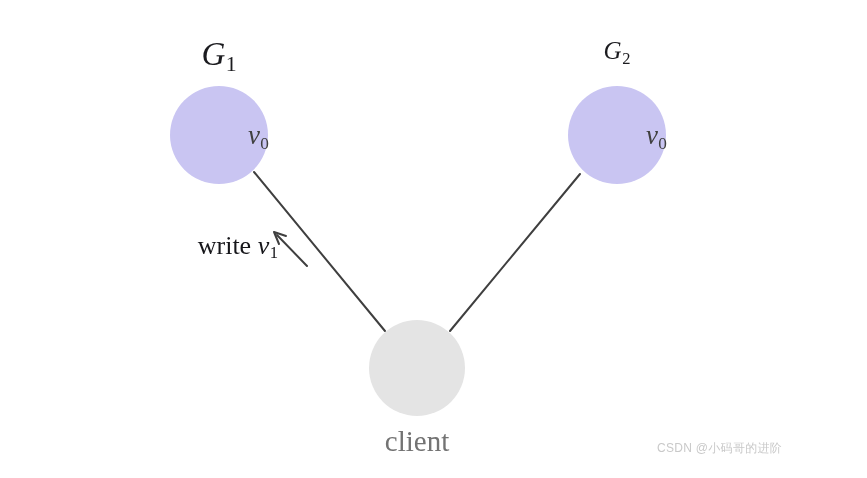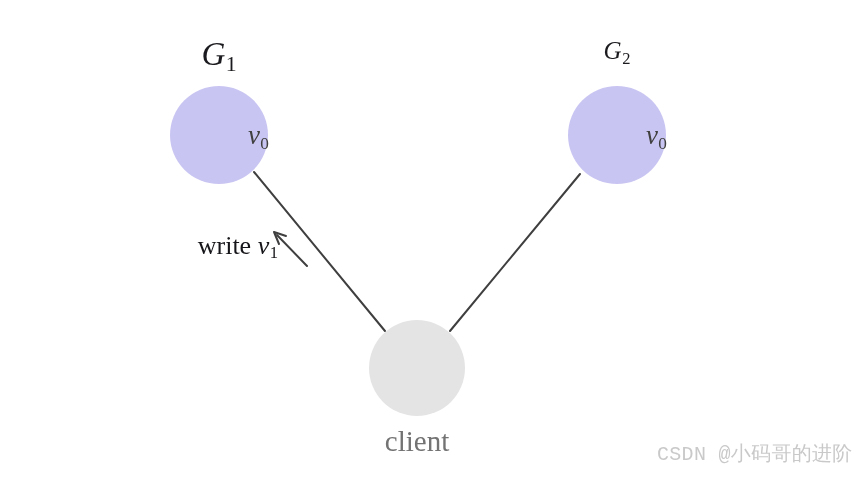--- a/index.html
+++ b/index.html
@@ -114,22 +114,22 @@
   #write-annotation .sub {
     font-size: 0.64em;
     font-style: normal;
     vertical-align: -0.27em;
     margin-left: 0.5px;
   }
   #watermark {
     position: absolute;
     left: 657px;
     top: 440px;
-    font-family: Liberation Mono, monospace;
-    font-size: 20px;
+    font-family: Liberation Sans, sans-serif;
+    font-size: 12px;
     color: #c9c9c9;
     white-space: nowrap;
     letter-spacing: 0.3px;
   }
 </style>
 </head>
 <body>
 
 <div id="canvas-root">
 

